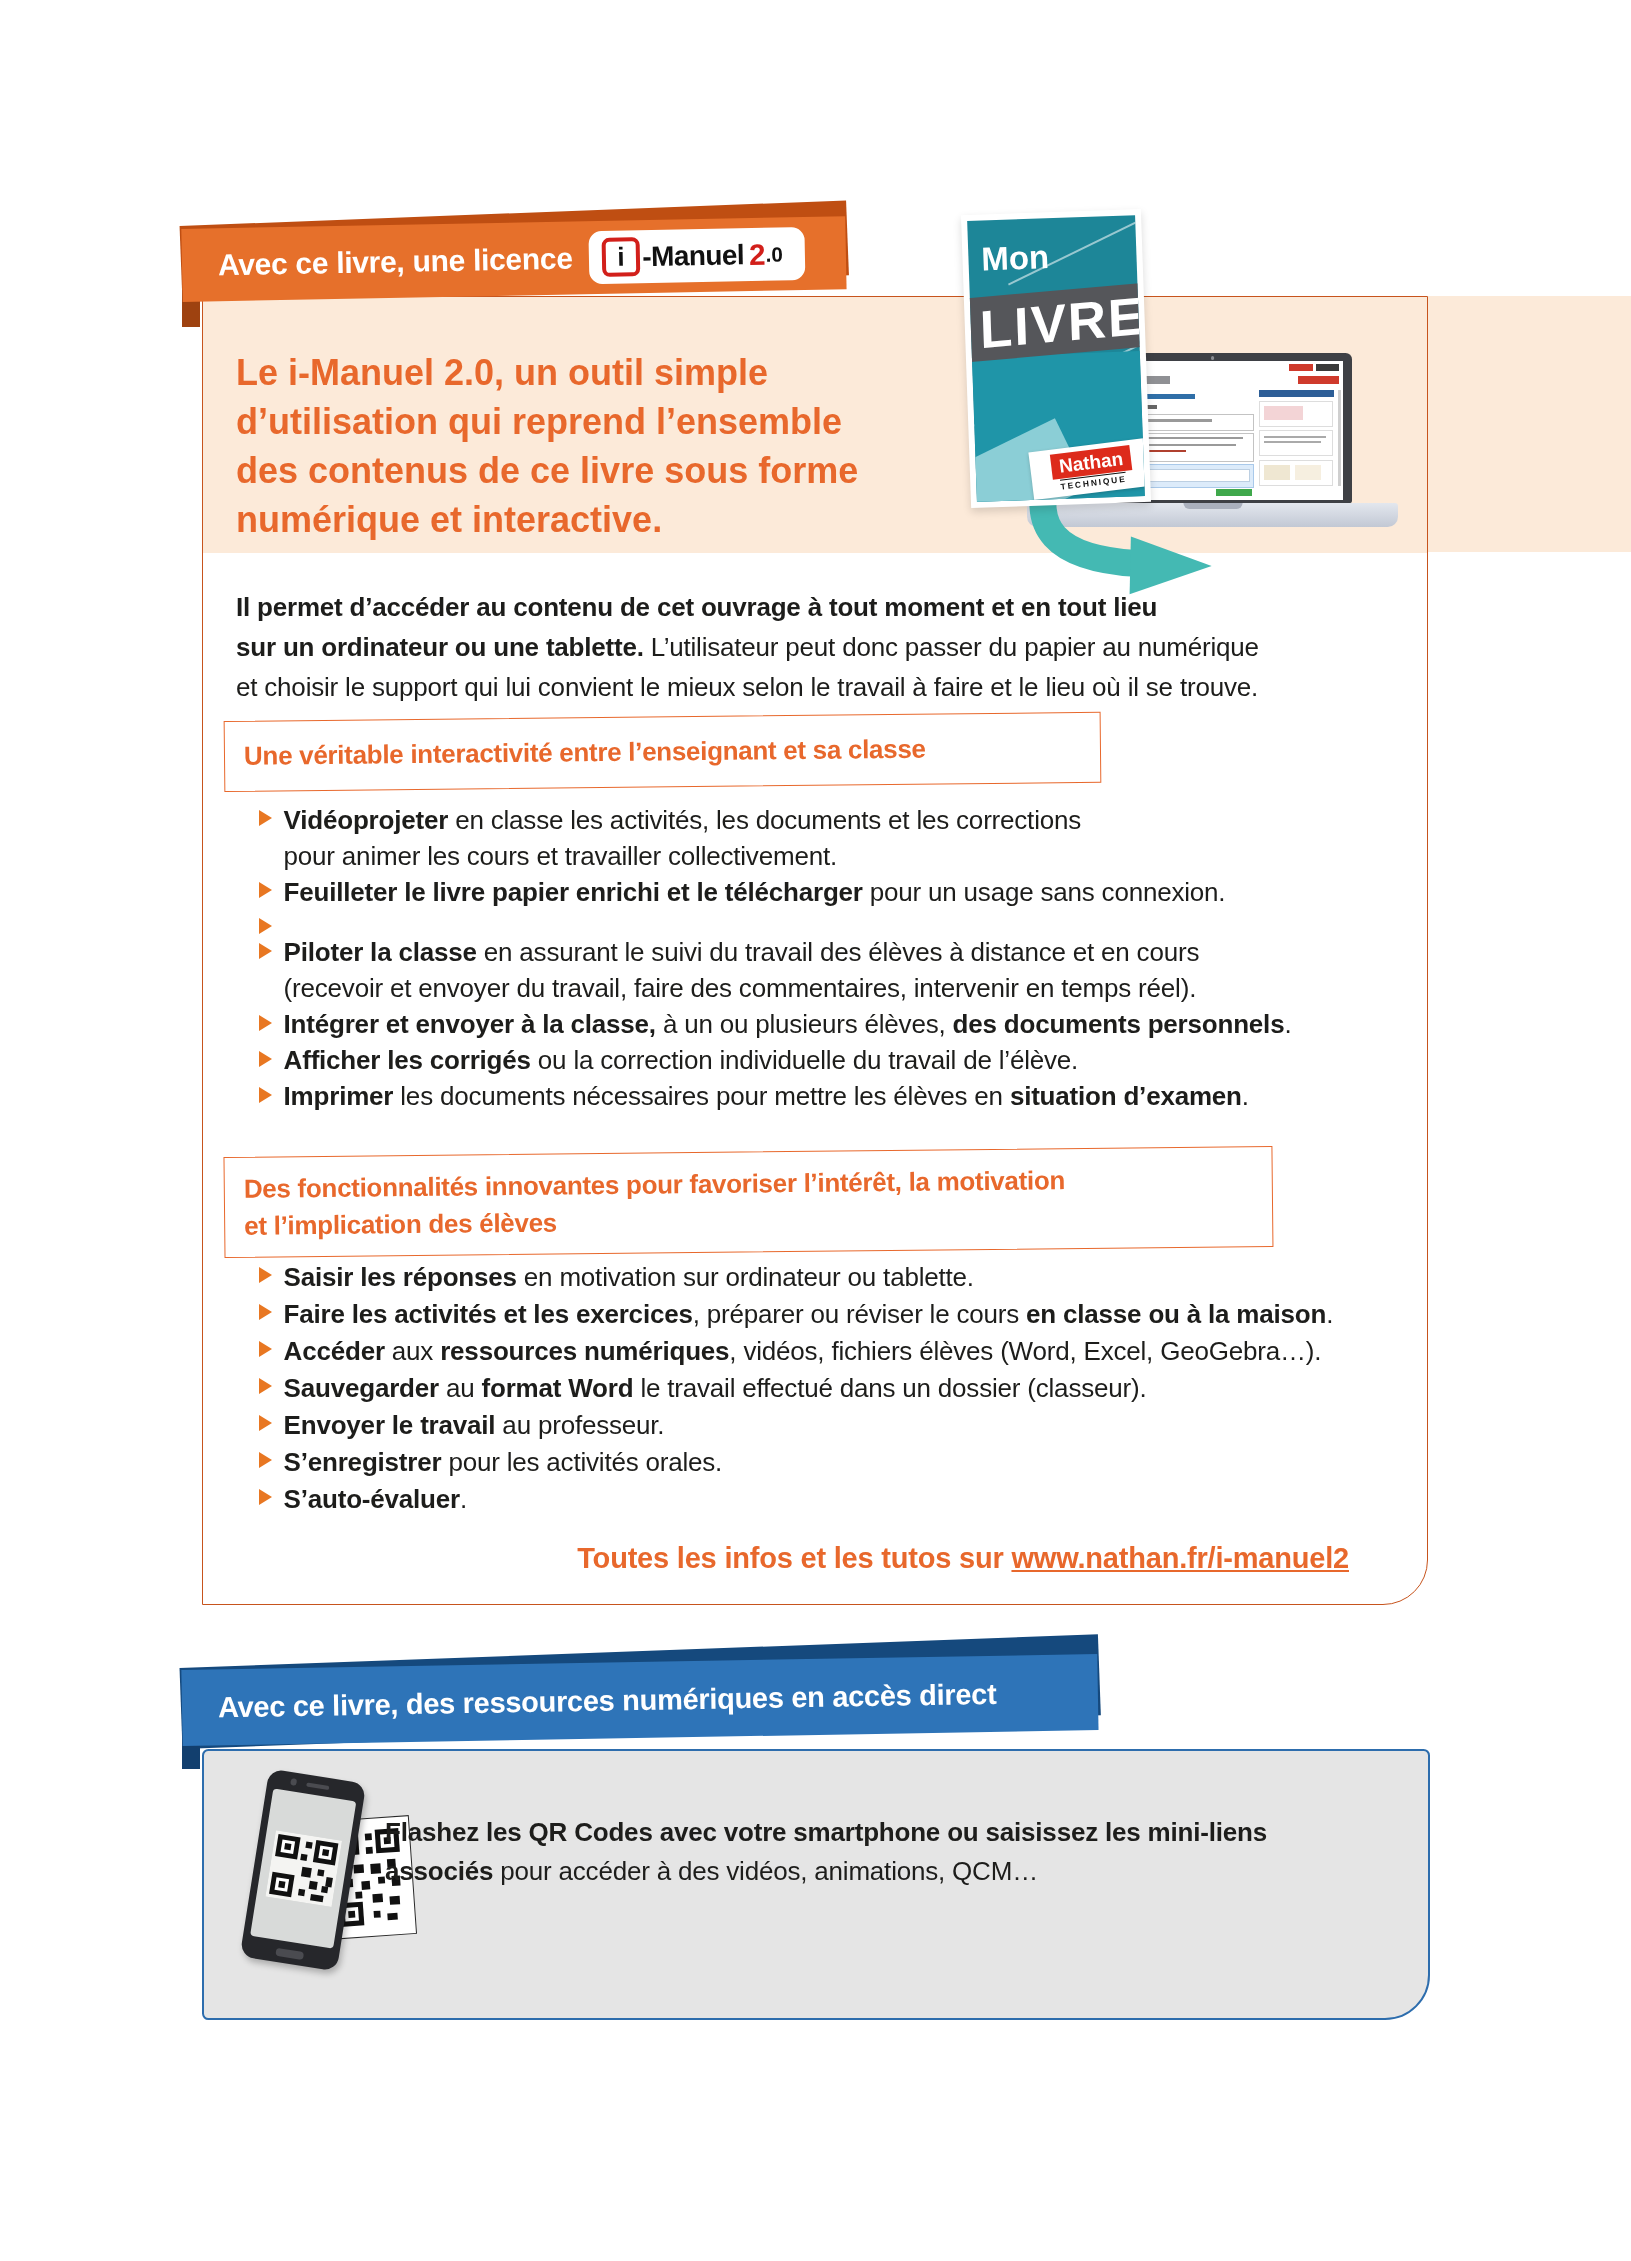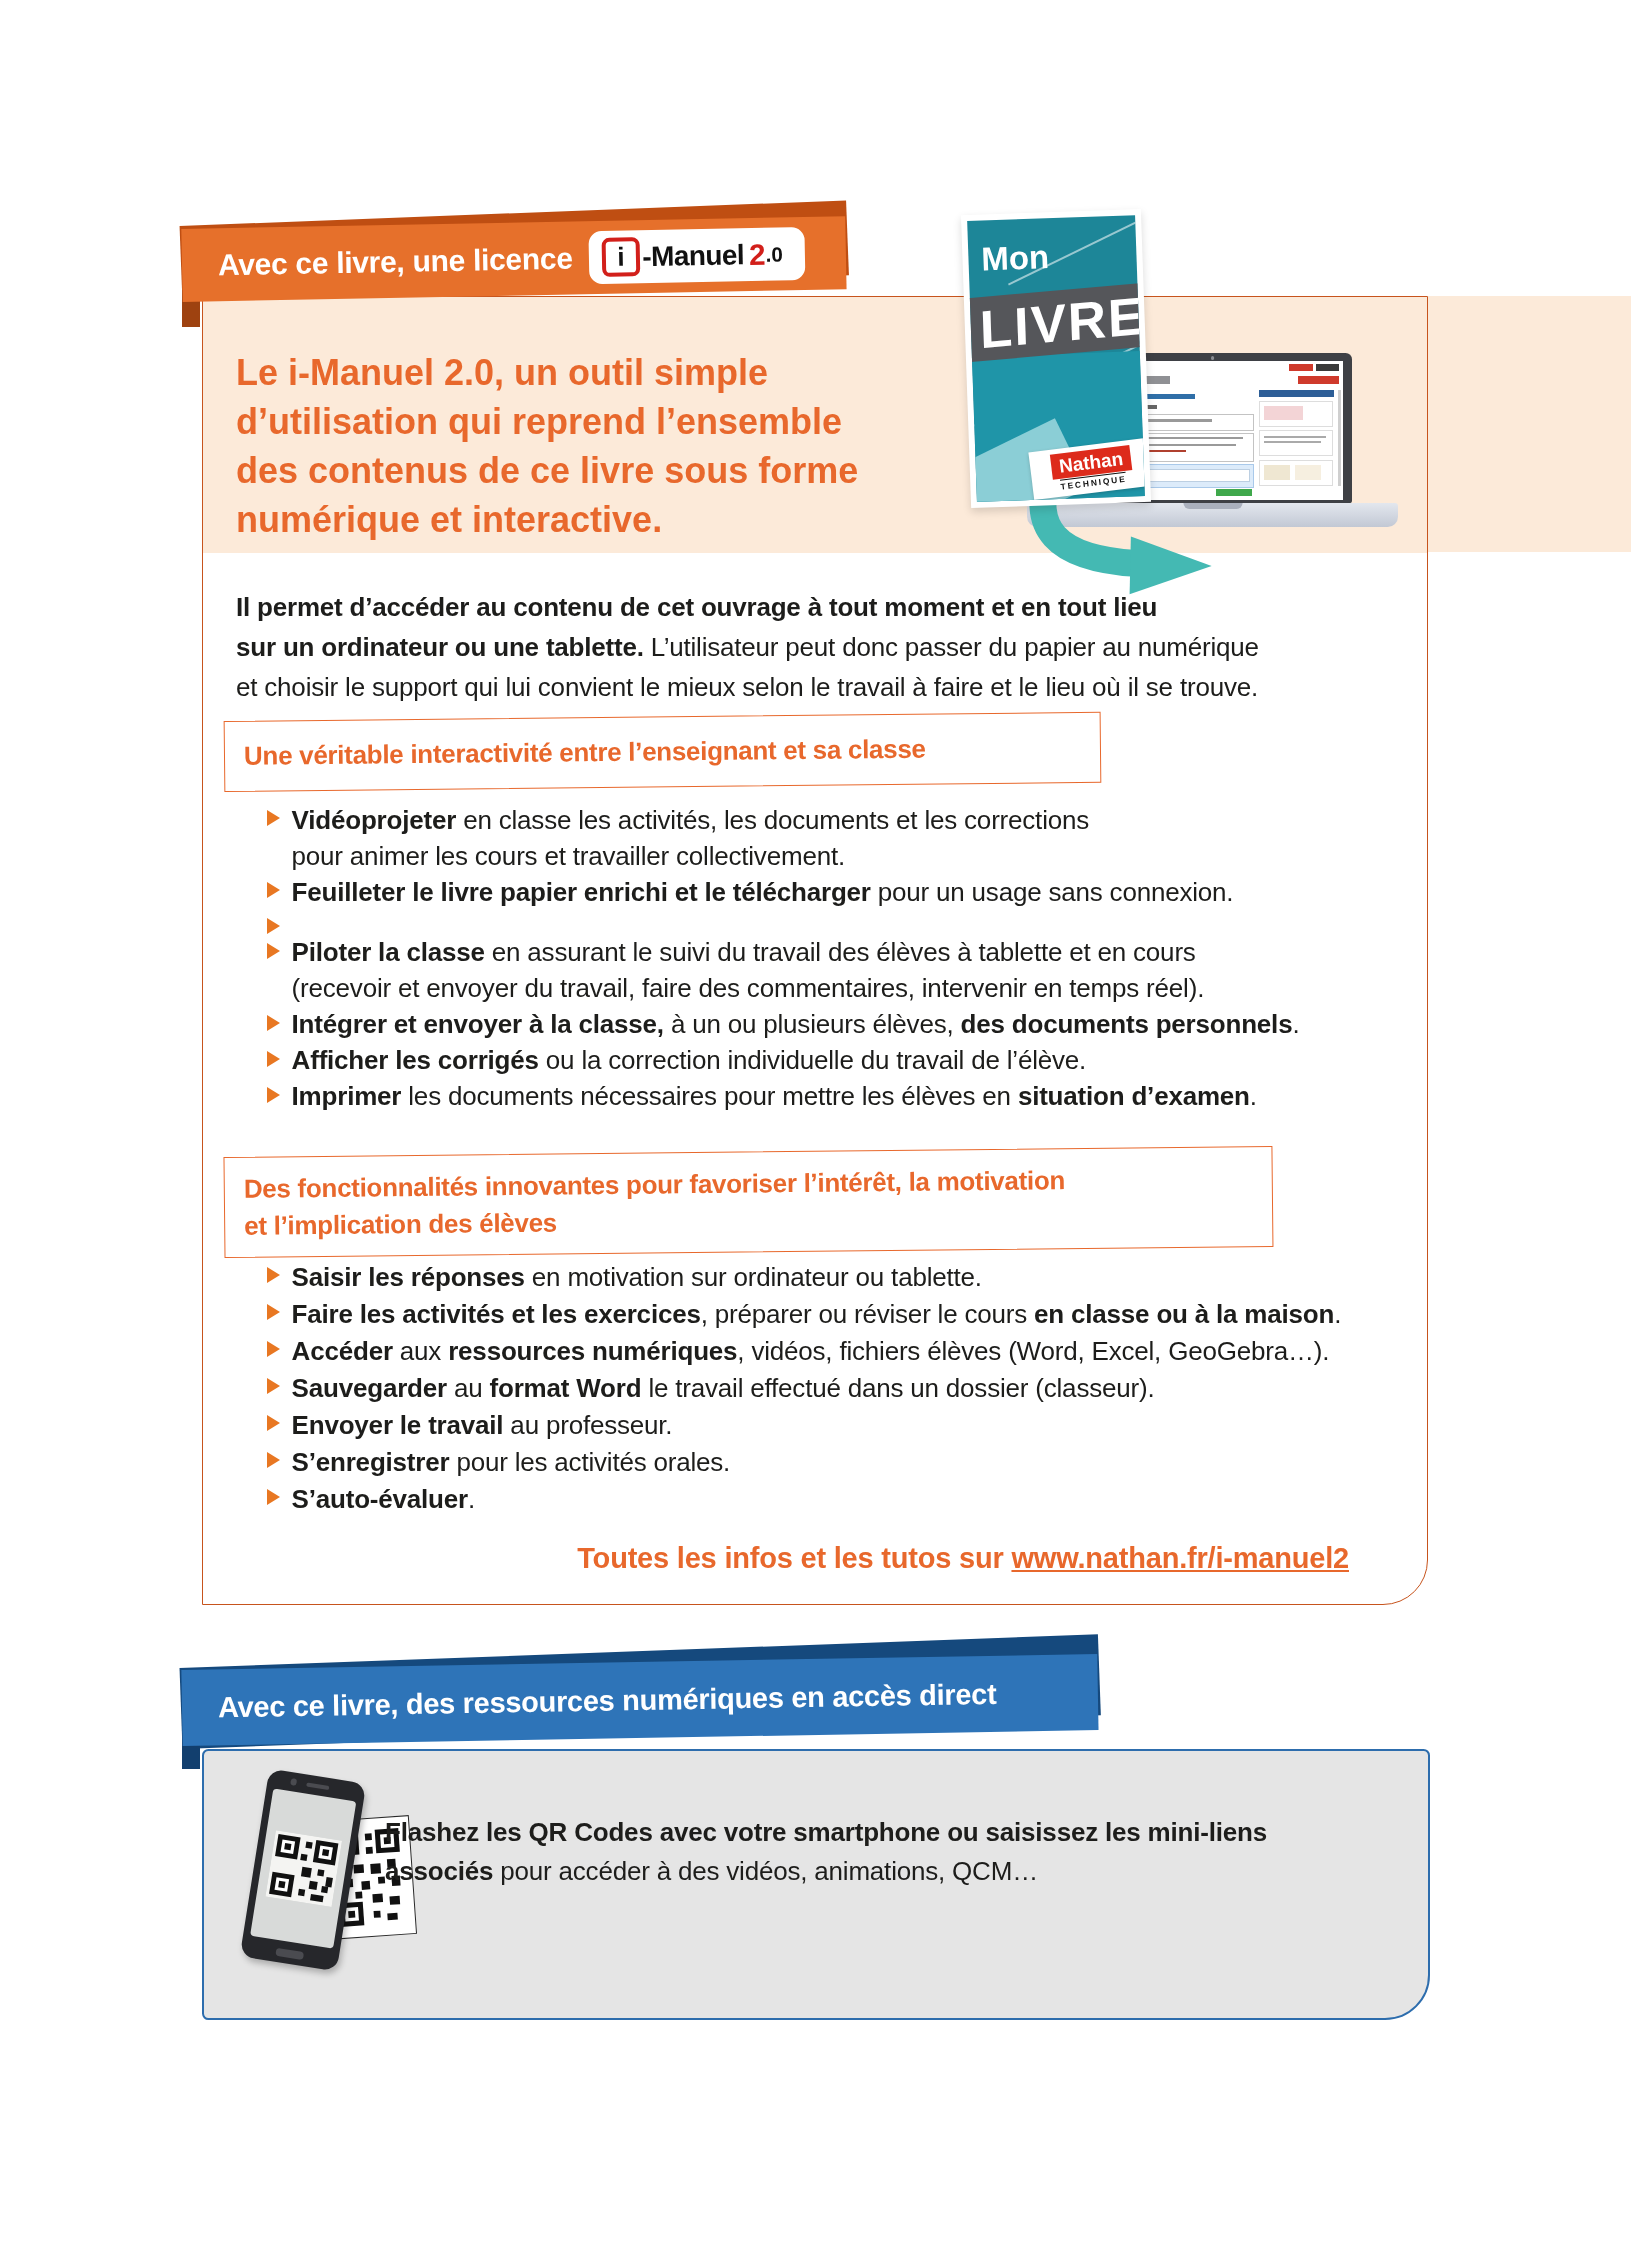--- a/index.html
+++ b/index.html
@@ -37,21 +37,21 @@
              line-height:40px;white-space:pre-line;letter-spacing:-0.2px;}
   .seg-b{font-weight:bold;margin-top:12px;}
 
   .sec-box{position:absolute;border:1.9px solid #e8682c;background:#fff;color:#e8682c;
            font-weight:bold;font-size:26px;letter-spacing:-0.3px;
            transform:rotate(-0.6deg);transform-origin:left center;
            display:flex;align-items:center;white-space:pre-line;}
   .sec1{left:21px;top:424px;width:856px;height:69px;padding-left:19px;}
   .sec2{left:21px;top:860px;width:1028px;height:99px;padding-left:19px;line-height:37px;}
 
-  .blist{position:absolute;left:64px;width:1150px;}
+  .blist{position:absolute;left:56px;width:1150px;}
   .list1{top:505px;}
   .list2{top:962px;}
   .bullet{display:flex;align-items:flex-start;}
   .tri{flex:0 0 auto;width:0;height:0;border-left:13px solid #e87722;
        border-top:8.4px solid transparent;border-bottom:8.4px solid transparent;
        margin:8.4px 11.6px 0 0;}
   .btext{margin:0;font-size:26px;line-height:36px;white-space:pre-line;letter-spacing:-0.2px;}
   .list2 .btext{line-height:37px;}
 
   .footer-line{position:absolute;right:78px;top:1245px;font-size:29px;font-weight:bold;
@@ -146,21 +146,21 @@
         </div>
         <div class="bullet">
           <span class="tri"></span>
           <p class="btext"><span class="seg-b">Feuilleter le livre papier enrichi et le télécharger</span><span> pour un usage sans connexion.</span></p>
         </div>
         <div class="bullet">
           <span class="tri"></span>
         </div>
         <div class="bullet">
           <span class="tri"></span>
-          <p class="btext"><span class="seg-b">Piloter la classe</span><span> en assurant le suivi du travail des élèves à tablette et en cours
+          <p class="btext"><span class="seg-b">Piloter la classe</span><span> en assurant le suivi du travail des élèves à distance et en cours
 (recevoir et envoyer du travail, faire des commentaires, intervenir en temps réel).</span></p>
         </div>
         <div class="bullet">
           <span class="tri"></span>
           <p class="btext"><span class="seg-b">Intégrer et envoyer à la classe,</span><span> à un ou plusieurs élèves, </span><span class="seg-b">des documents personnels</span><span>.</span></p>
         </div>
         <div class="bullet">
           <span class="tri"></span>
           <p class="btext"><span class="seg-b">Afficher les corrigés</span><span> ou la correction individuelle du travail de l’élève.</span></p>
         </div>

